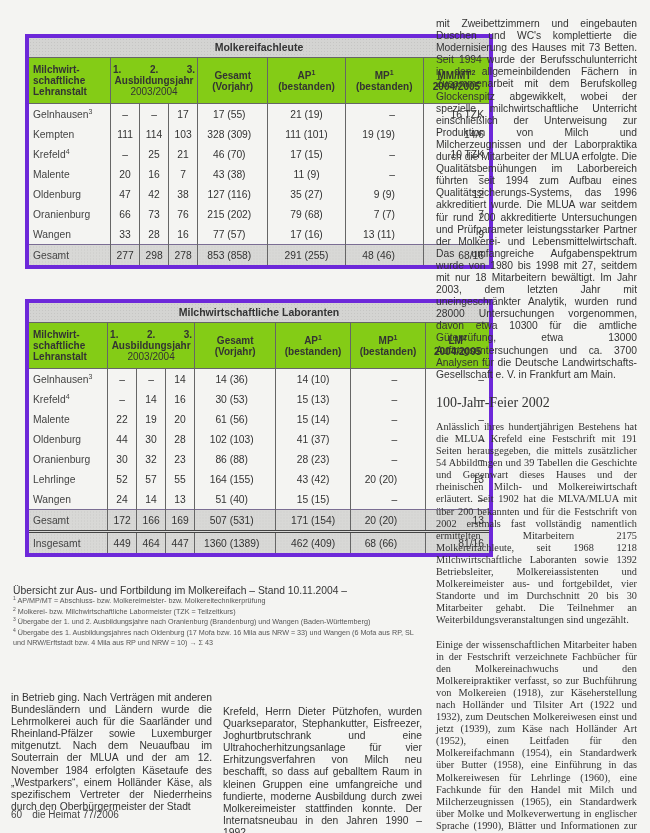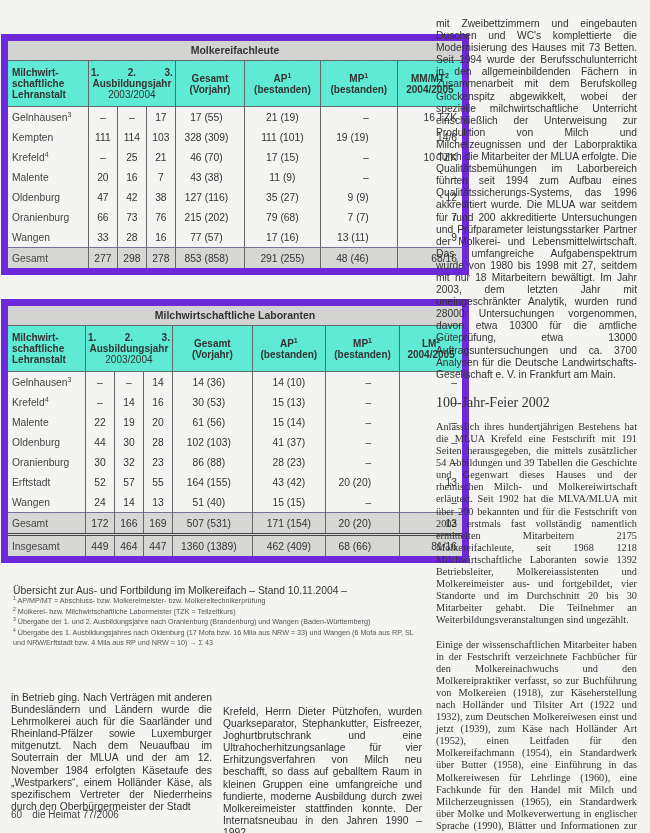--- a/index.html
+++ b/index.html
@@ -4,35 +4,35 @@
 <style>
   html, body { margin: 0; padding: 0; }
   body {
     width: 650px; height: 833px; overflow: hidden;
     background: #f4f4f2;
     font-family: "Liberation Sans", sans-serif;
     color: #2a2a2a;
     position: relative;
   }
   .tbl {
-    position: absolute; left: 1px; width: 468px;
+    position: absolute; left: 25px; width: 468px;
     border-collapse: collapse;
     font-size: 10.3px; color: #333;
-    border: 7px solid #6d28d9;
+    border: 4px solid #6d28d9;
   }
   #t1 { top: 34px; }
   #t2 { top: 299px; }
   .tbl td, .tbl th { padding: 0 3px; border-left: 1px solid #666; height: 20px; white-space: nowrap; }
   .tbl th { font-weight: bold; font-size: 10px; line-height: 11px; color: #333; border-bottom: 1px solid #666; }
   .tbl .title-row th {
     background: #d4d4d2; height: 19px; font-size: 10.5px; text-align: center;
     background-image: radial-gradient(#c6c6c4 0.6px, transparent 0.8px);
     background-size: 3px 3px;
   }
-  .tbl .head th { height: 45px; vertical-align: middle; background: #5eead4; }
+  .tbl .head th { height: 45px; vertical-align: middle; background: #84cc16; }
   .tbl .head th.yr { padding: 0; }
   .yrbox { display: flex; flex-direction: column; align-items: center; }
   .yrnums { display: flex; justify-content: space-between; width: 82px; }
   .tbl td { text-align: right; }
   .tbl td.name { text-align: left; color: #444; padding-left: 4px; }
   .tbl td.n { text-align: center; width: 22px; }
   .tbl td.n + td.n { border-left: 1px solid #666; }
   .tbl tr.total td {
     background: #d8d8d6; border-top: 1px solid #7a6d93;
     background-image: radial-gradient(#cacac8 0.6px, transparent 0.8px);
@@ -249,21 +249,21 @@
         <td class="name" style="border-left: none;"><span>Oranienburg</span></td>
         <td class="n"><span>30</span></td>
         <td class="n"><span>32</span></td>
         <td class="n"><span>23</span></td>
         <td class="c-tot"><span>86 (88)</span></td>
         <td class="c-ap"><span>28 (23)</span></td>
         <td class="c-mp"><span>–</span></td>
         <td class="c-mm"><span>–</span></td>
       </tr>
       <tr>
-        <td class="name" style="border-left: none;"><span>Erftstadt</span></td>
+        <td class="name" style="border-left: none;"><span>Lehrlinge</span></td>
         <td class="n"><span>52</span></td>
         <td class="n"><span>57</span></td>
         <td class="n"><span>55</span></td>
         <td class="c-tot"><span>164 (155)</span></td>
         <td class="c-ap"><span>43 (42)</span></td>
         <td class="c-mp"><span>20 (20)</span></td>
         <td class="c-mm"><span>13</span></td>
       </tr>
       <tr>
         <td class="name" style="border-left: none;"><span>Wangen</span></td>

